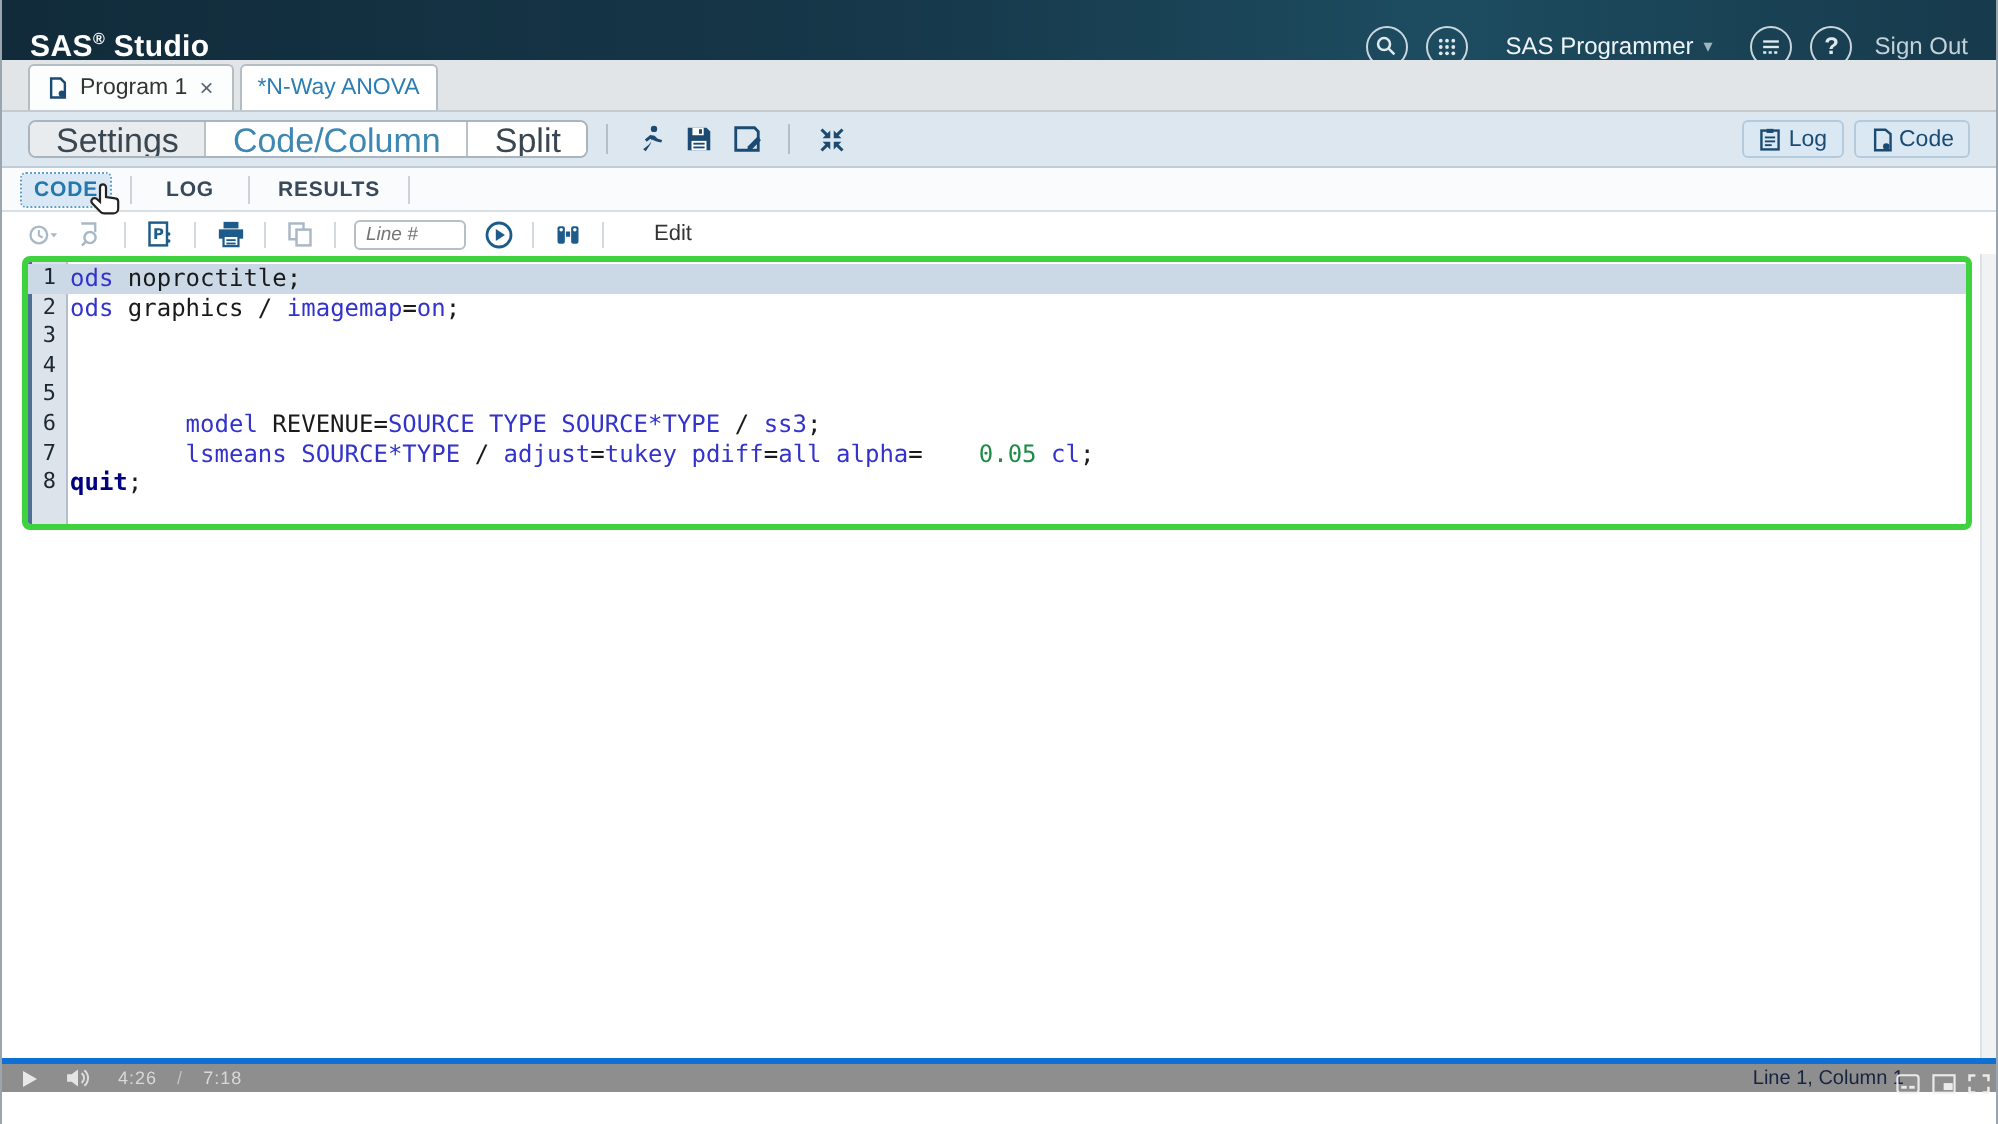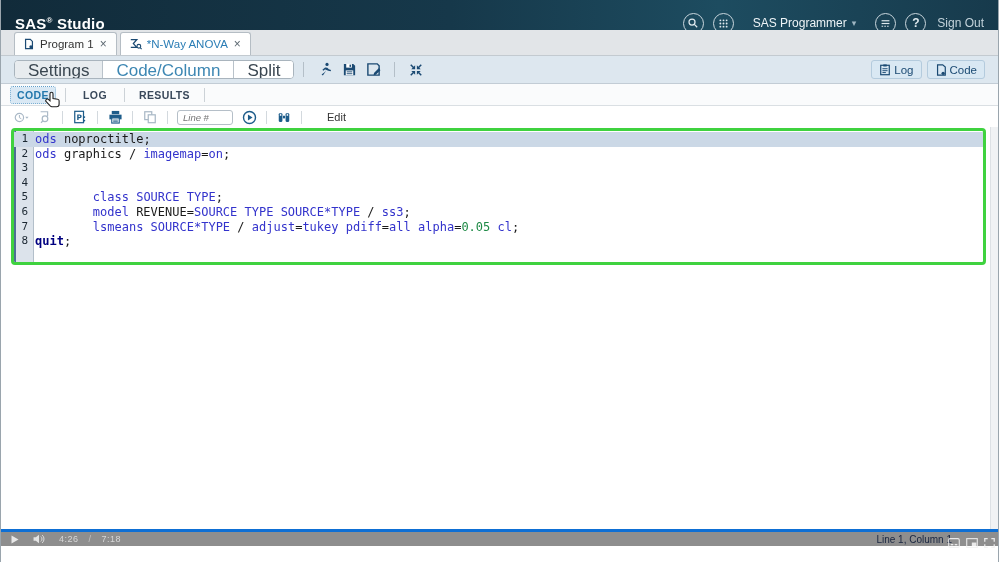--- a/index.html
+++ b/index.html
@@ -23,21 +23,21 @@
   .caret { font-size:9px; color:#9fb6c2; }
   .signout { color:#c2d2da; font-size:12px; cursor:pointer; margin-left:2px; }
   .help-q { font-size:12px; font-weight:bold; }
 
   
   .tabbar { position:absolute; top:30px; left:0; right:0; height:26px; background:#e2e5e8;
     display:flex; align-items:flex-end; padding-left:13px; border-bottom:1px solid #c3cad0; }
   .doc-tab { height:23px; display:flex; align-items:center; gap:5px; padding:0 8px;
     background:#fcfdfd; border:1px solid #b5bdc4; border-bottom:none; border-radius:3px 3px 0 0;
     margin-right:3px; font-size:11.5px; color:#333; cursor:pointer; }
-  .doc-tab.active { color:#2b7db5; background:#ffffff; }
+  .doc-tab.active { color:#2b7db5; background:#ffffff;flex-direction:column; }
   .tab-close { color:#5b6770; font-size:12px; padding:0 1px; cursor:pointer; }
 
   
   .toolbar { position:absolute; top:56px; left:0; right:0; height:28px; background:#dde7ef;
     border-bottom:1px solid #c2ccd5; display:flex; align-items:center; padding:0 13px; }
   .seg { display:flex; border:1px solid #a9b4bd; border-radius:4px; overflow:hidden; background:#fff; height:19px; }
   .seg-btn { font-size:17px; color:#3a4650; background:#fff; border:none; padding:0 13px;
     border-right:1px solid #b9c2ca; cursor:pointer; font-family:inherit; }
   .seg-btn:last-child { border-right:none; }
   .seg-btn.pressed { background:#e8ecef; }
@@ -80,21 +80,21 @@
     border-right:1px solid #b3bfca; }
   .gutter-strip::before { content:""; position:absolute; left:0; top:0; bottom:0; width:2px; background:#4d6f93; }
   .code-lines { position:relative; padding-top:1px; }
   .code-line { display:flex; height:14.6px; position:relative; }
   .code-line.hl { background:#cbd8e6; }
   .gutter-num { width:17px; flex:0 0 17px; text-align:right; padding-right:3px;
     font:11px/14.6px "DejaVu Sans Mono", monospace; color:#1c2833; }
   .code-text { padding-left:4px; white-space:pre; font:12px/14.6px "DejaVu Sans Mono", monospace; }
   .tok-k { color:#3333cc; }
   .tok-p { color:#000080; font-weight:bold; }
-  .tok-n { color:#1e8a46; }
+  .tok-n { color:#1e8a46;margin-left:28px; }
   .tok-t { color:#1a1a1a; }
 
   
   .videobar { position:absolute; left:0; right:0; bottom:16px; height:17px; background:#8e8e8e;
     border-top:3px solid #0e6fd4; display:flex; align-items:center; padding:0 10px; }
   .vb-icon { display:flex; align-items:center; justify-content:center; margin-right:14px; cursor:pointer; color:#e4e4e4; }
   .vb-time { font-size:9px; color:#d8d8d8; letter-spacing:.5px; }
   .vb-time .t-sep { margin:0 7px; color:#c2c2c2; }
   .status-pos { position:absolute; right:46px; top:2px; font-size:10px; color:#17243f; }
   .vb-right-icons { position:absolute; right:3px; top:2px; display:flex; gap:6px; }
@@ -329,21 +329,20 @@
           </div>
           <div class="code-line">
             <span class="gutter-num">3</span>
             <span class="code-text"></span>
           </div>
           <div class="code-line">
             <span class="gutter-num">4</span>
           </div>
           <div class="code-line">
             <span class="gutter-num">5</span>
-            <span class="code-text"><span class="tok-t">        </span><span class="tok-k">class</span><span class="tok-t"> </span><span class="tok-k">SOURCE TYPE</span><span class="tok-t">;</span></span>
           </div>
           <div class="code-line">
             <span class="gutter-num">6</span>
             <span class="code-text"><span class="tok-t">        </span><span class="tok-k">model</span><span class="tok-t"> REVENUE=</span><span class="tok-k">SOURCE TYPE SOURCE*TYPE</span><span class="tok-t"> / </span><span class="tok-k">ss3</span><span class="tok-t">;</span></span>
           </div>
           <div class="code-line">
             <span class="gutter-num">7</span>
             <span class="code-text"><span class="tok-t">        </span><span class="tok-k">lsmeans</span><span class="tok-t"> </span><span class="tok-k">SOURCE*TYPE</span><span class="tok-t"> / </span><span class="tok-k">adjust</span><span class="tok-t">=</span><span class="tok-k">tukey</span><span class="tok-t"> </span><span class="tok-k">pdiff</span><span class="tok-t">=</span><span class="tok-k">all</span><span class="tok-t"> </span><span class="tok-k">alpha</span><span class="tok-t">=</span><span class="tok-n">0.05</span><span class="tok-t"> </span><span class="tok-k">cl</span><span class="tok-t">;</span></span>
           </div>
           <div class="code-line">

